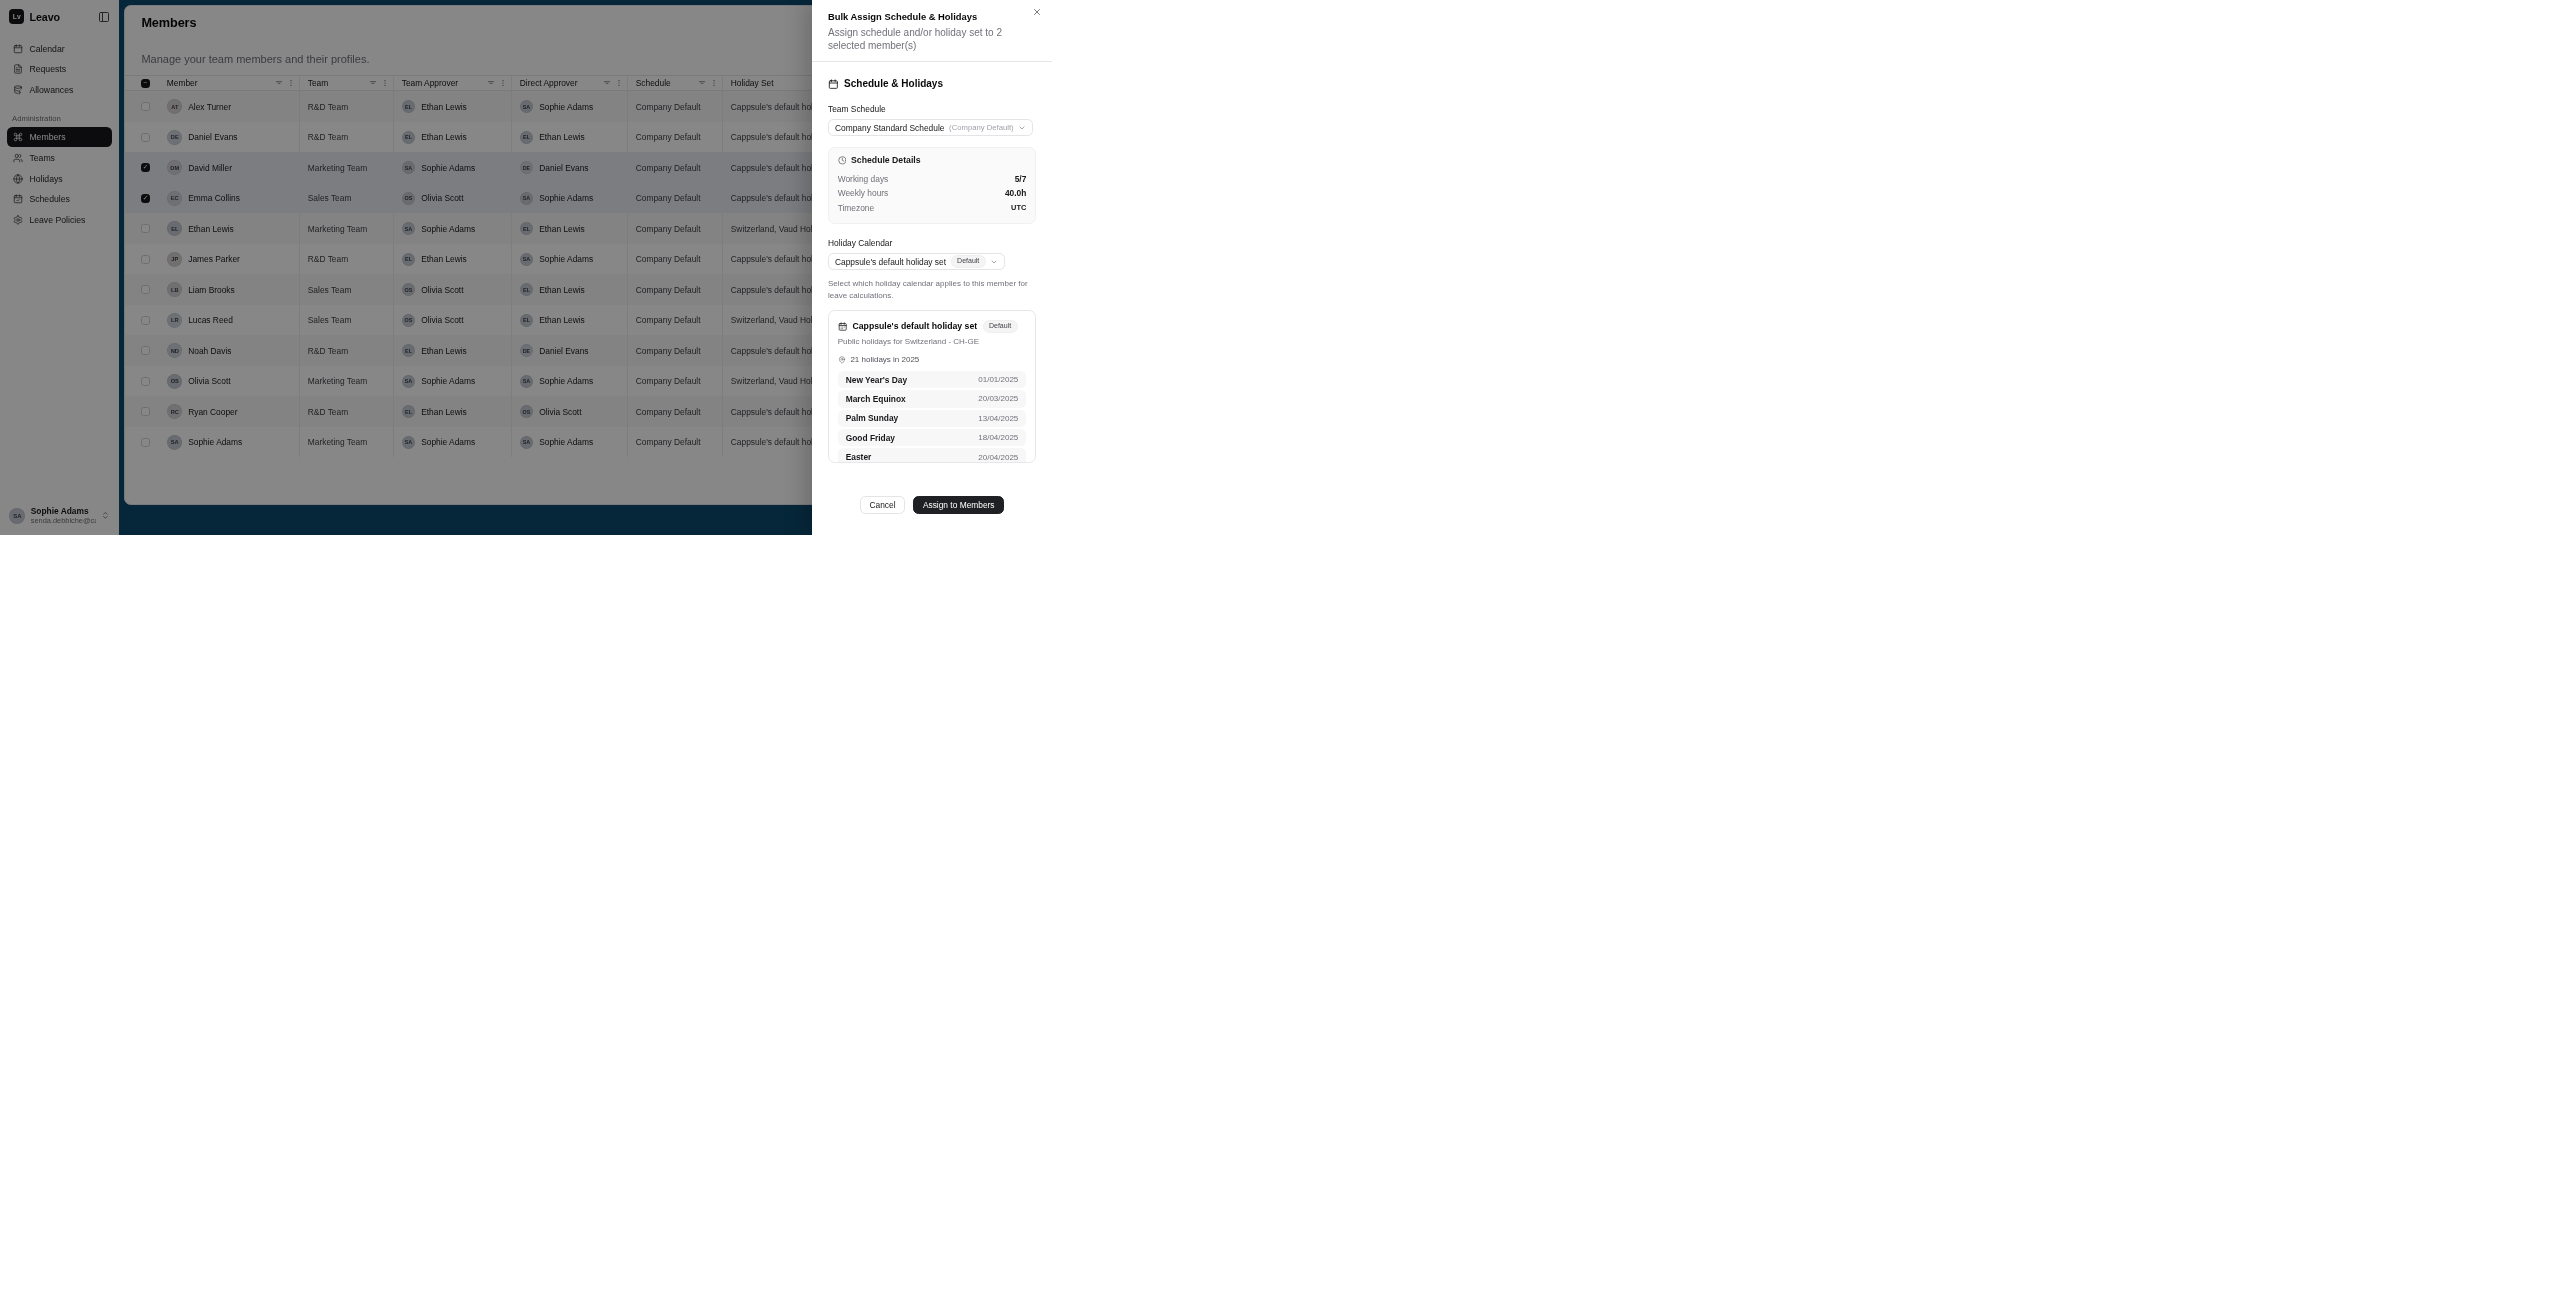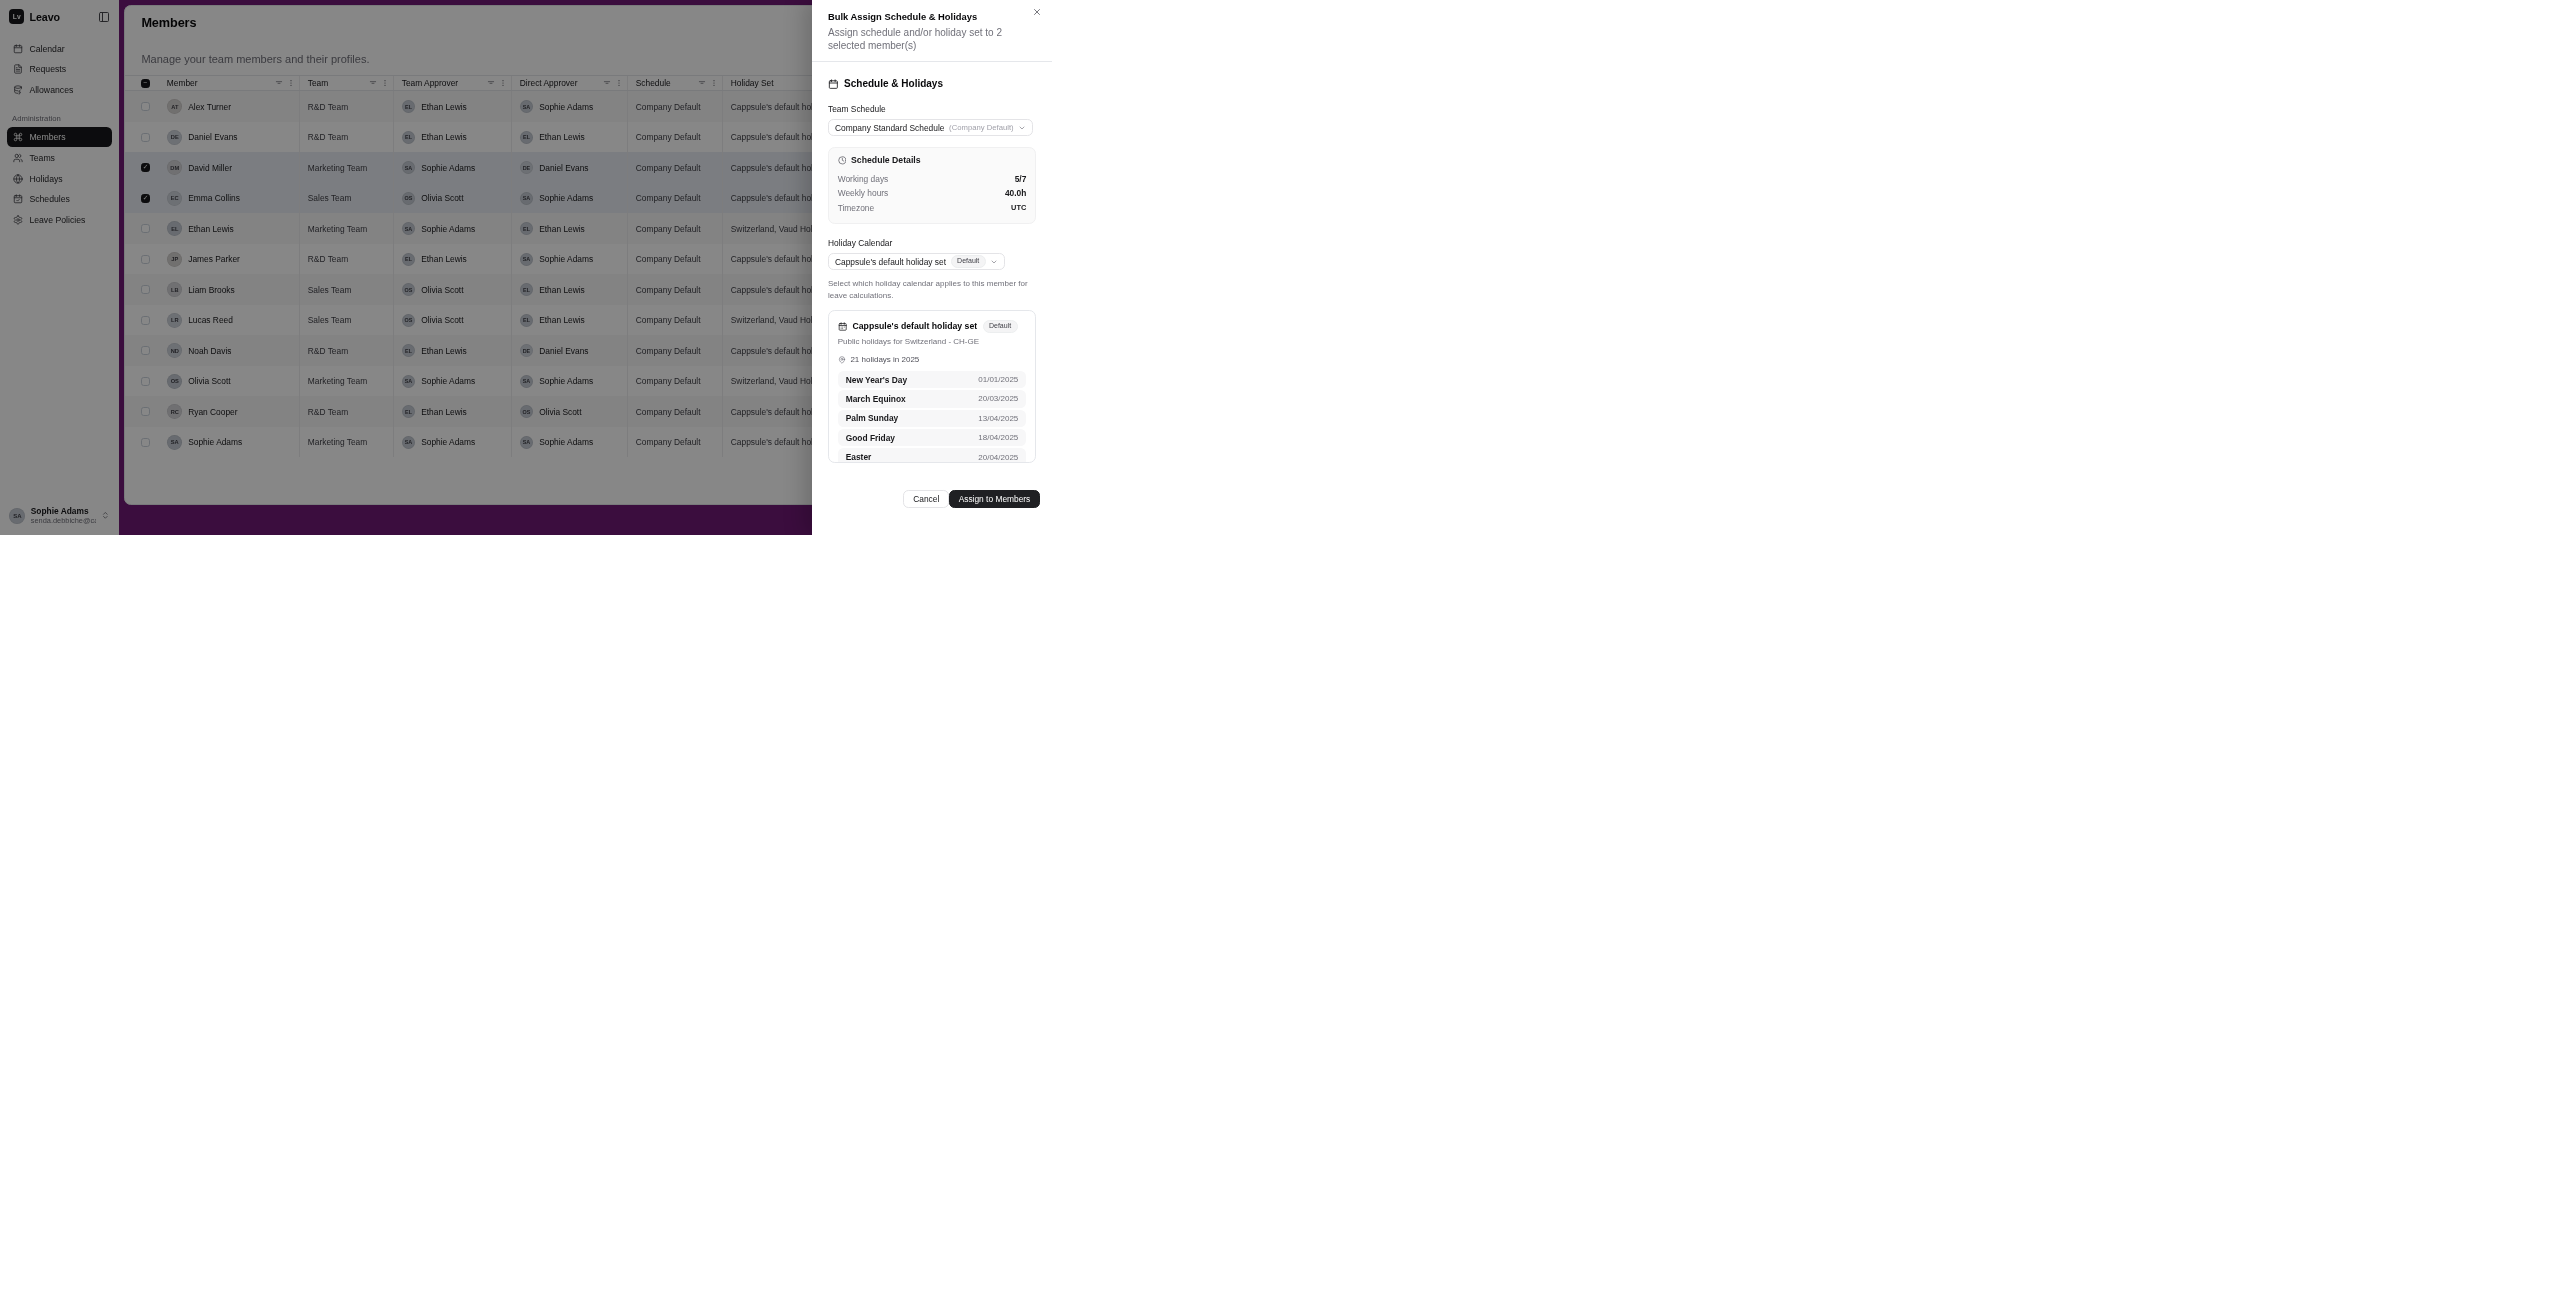--- a/index.html
+++ b/index.html
@@ -1,18 +1,18 @@
 <!DOCTYPE html>
 <html style="font-size:10.7px"><head>
 <meta charset="utf-8">
 <style>
   * { margin:0; padding:0; box-sizing:border-box; }
   html,body { background:#ffffff; }
   body { font-family:"Liberation Sans","DejaVu Sans",sans-serif; color:#18181b; }
-  .app { position:relative; width:1052px; height:535px; background:#701a75; overflow:hidden; }
+  .app { position:relative; width:1052px; height:535px; background:#0c4a6e; overflow:hidden; }
 
   
   .sidebar { position:absolute; left:0; top:0; bottom:0; width:119px; background:#ffffff; padding:8px 6.7px; }
   .logo-row { display:flex; align-items:center; gap:5.4px; padding:0 2.7px; height:17.4px; }
   .logo-box { width:14.8px; height:14.8px; background:#18181b; border-radius:4px; color:#fff; font-size:6.7px; font-weight:700; display:flex; align-items:center; justify-content:center; }
   .logo-text { font-size:10.7px; font-weight:800; letter-spacing:-0.1px; color:#101012; }
   .side-toggle { margin-left:auto; width:12px; height:12px; background:none; border:none; color:#3f3f46; cursor:pointer; padding:0; }
   nav.snav { margin-top:13.4px; display:flex; flex-direction:column; }
   .nav-sec-label { font-size:7.7px; color:#71717a; padding:0 5.4px; margin:13.4px 0 4px; }
   .nav-item { display:flex; align-items:center; gap:6.7px; height:20px; padding:0 6px; border-radius:5.4px; font-size:8.7px; color:#27272a; cursor:pointer; margin-bottom:0.7px; }
@@ -94,21 +94,21 @@
   .hc-head { display:flex; align-items:center; gap:5.4px; }
   .hc-head .ico { width:9.4px; height:9.4px; color:#18181b; }
   .hc-title { font-size:8.7px; font-weight:700; color:#09090b; }
   .hc-desc { font-size:8px; color:#71717a; margin-top:4px; }
   .hc-count { display:flex; align-items:center; gap:4.7px; margin-top:9.4px; font-size:8px; color:#52525b; }
   .hc-count .ico { width:8px; height:8px; color:#71717a; }
   .holiday-list { margin-top:6.7px; display:flex; flex-direction:column; gap:2px; }
   .holiday-item { height:17.4px; background:#f7f7f8; border-radius:5.4px; display:flex; align-items:center; justify-content:space-between; padding:0 8px; flex:0 0 auto; }
   .holiday-item .hname { font-size:8.4px; font-weight:600; color:#18181b; }
   .holiday-item .hdate { font-size:8px; color:#71717a; }
-  .panel-foot { position:absolute; left:0; right:0; bottom:18px; padding:8.7px 12px; display:flex; justify-content:flex-end; gap:0; background:#fff; }
+  .panel-foot { position:absolute; left:0; right:0; bottom:12px; padding:8.7px 12px; display:flex; justify-content:center; gap:8px; background:#fff; }
   .btn { height:18px; border-radius:5.4px; font-size:8.4px; font-family:inherit; padding:0 8.7px; cursor:pointer; display:flex; align-items:center; }
   .btn.ghost { background:#ffffff; border:0.7px solid #e4e4e7; color:#18181b; }
   .btn.primary { background:#1f2023; border:0.7px solid #1f2023; color:#ffffff; font-weight:500; }
 
   .ico svg, .s-ico svg, .u-chev svg, .side-toggle svg, .panel-close svg { width:100%; height:100%; display:block; }
 </style>
 </head>
 <body>
 
 <div class="app">

